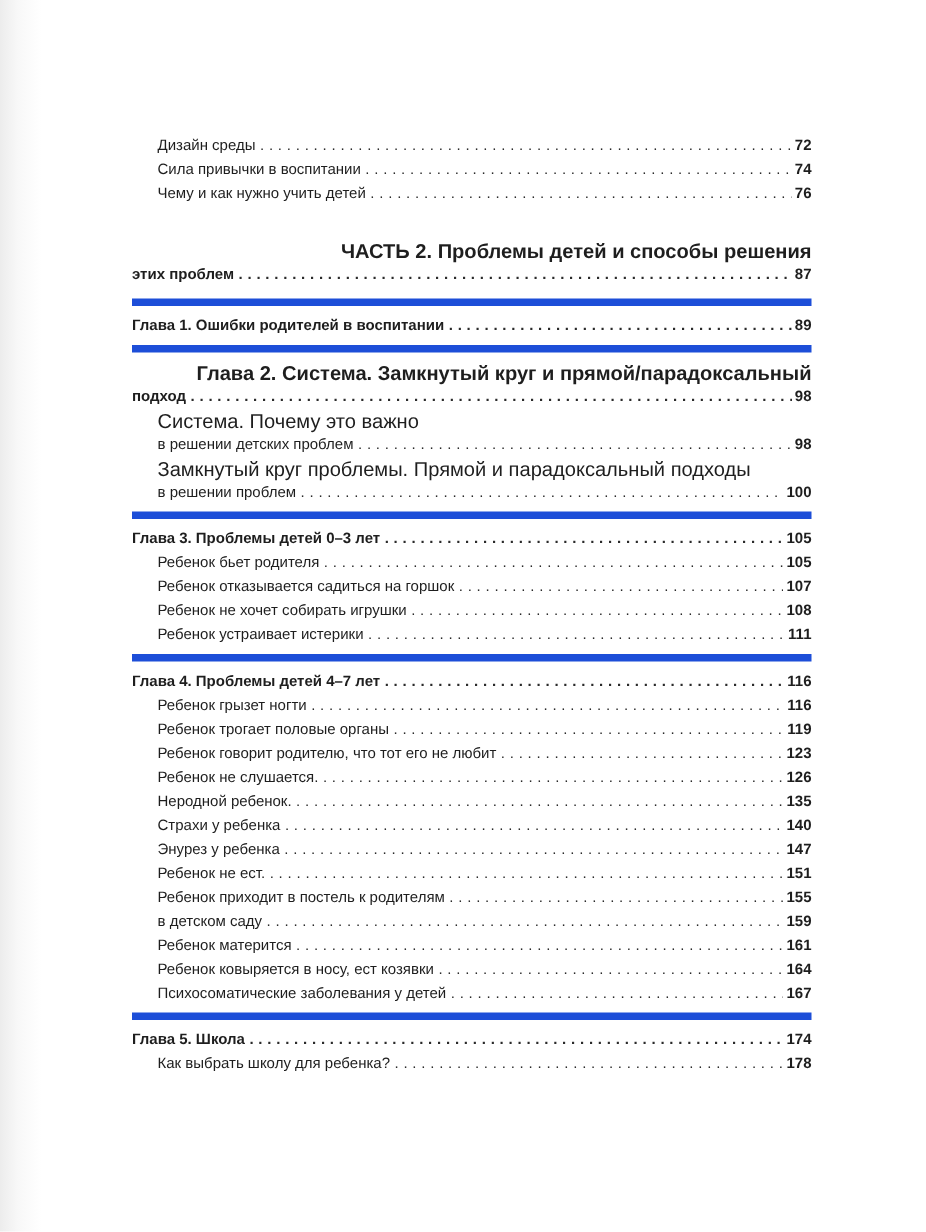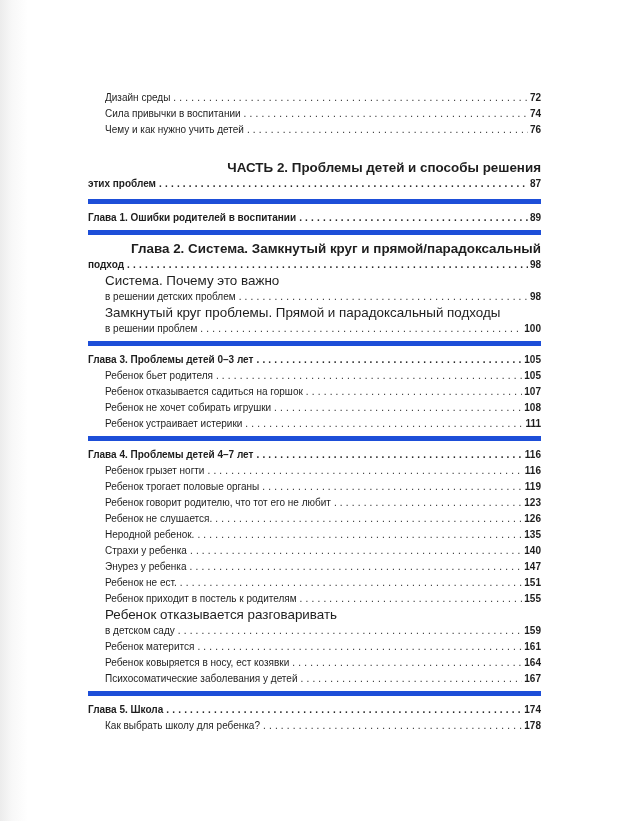--- a/index.html
+++ b/index.html
@@ -175,21 +175,20 @@
       <span class="t">Ребенок не ест.</span>
       <span class="dots"></span>
       <span class="p">151</span>
     </div>
     <div class="row sub">
       <span class="t">Ребенок приходит в постель к родителям</span>
       <span class="dots"></span>
       <span class="p">155</span>
     </div>
     <div>
-      <div class="line-only sub">Ребенок отказывается разговаривать</div>
       <div class="row sub">
         <span class="t">в детском саду</span>
         <span class="dots"></span>
         <span class="p">159</span>
       </div>
     </div>
     <div class="row sub">
       <span class="t">Ребенок матерится</span>
       <span class="dots"></span>
       <span class="p">161</span>

